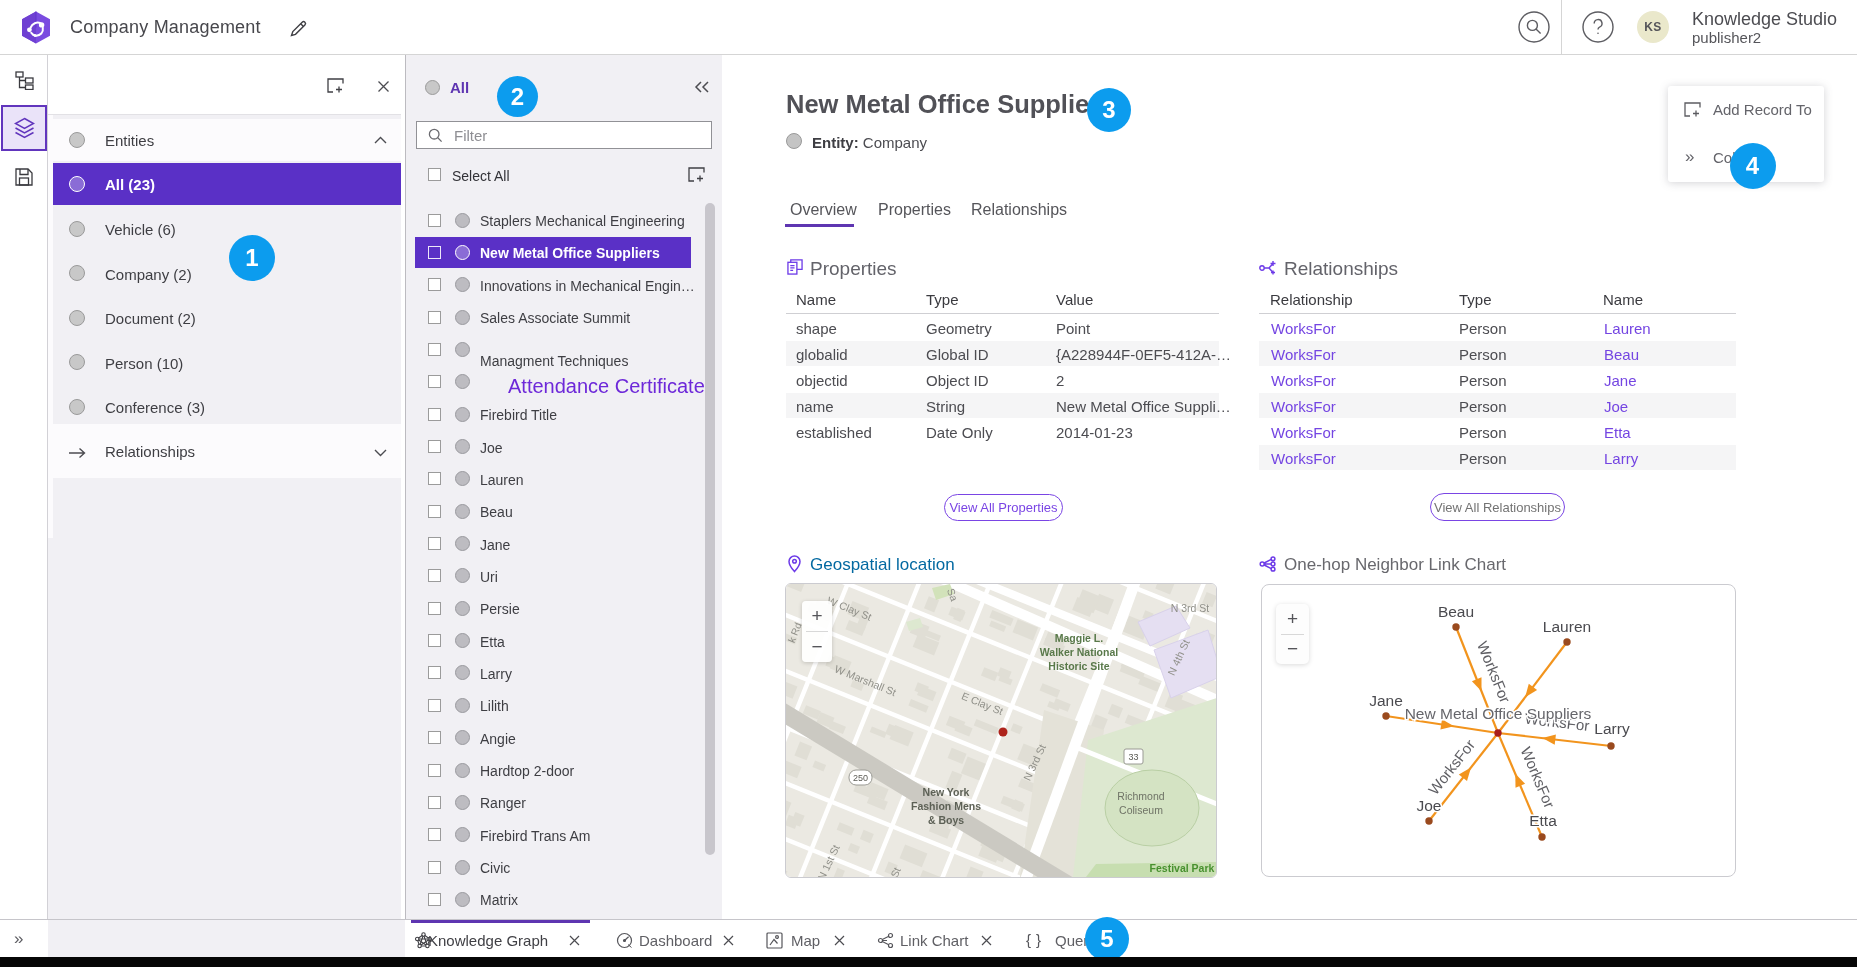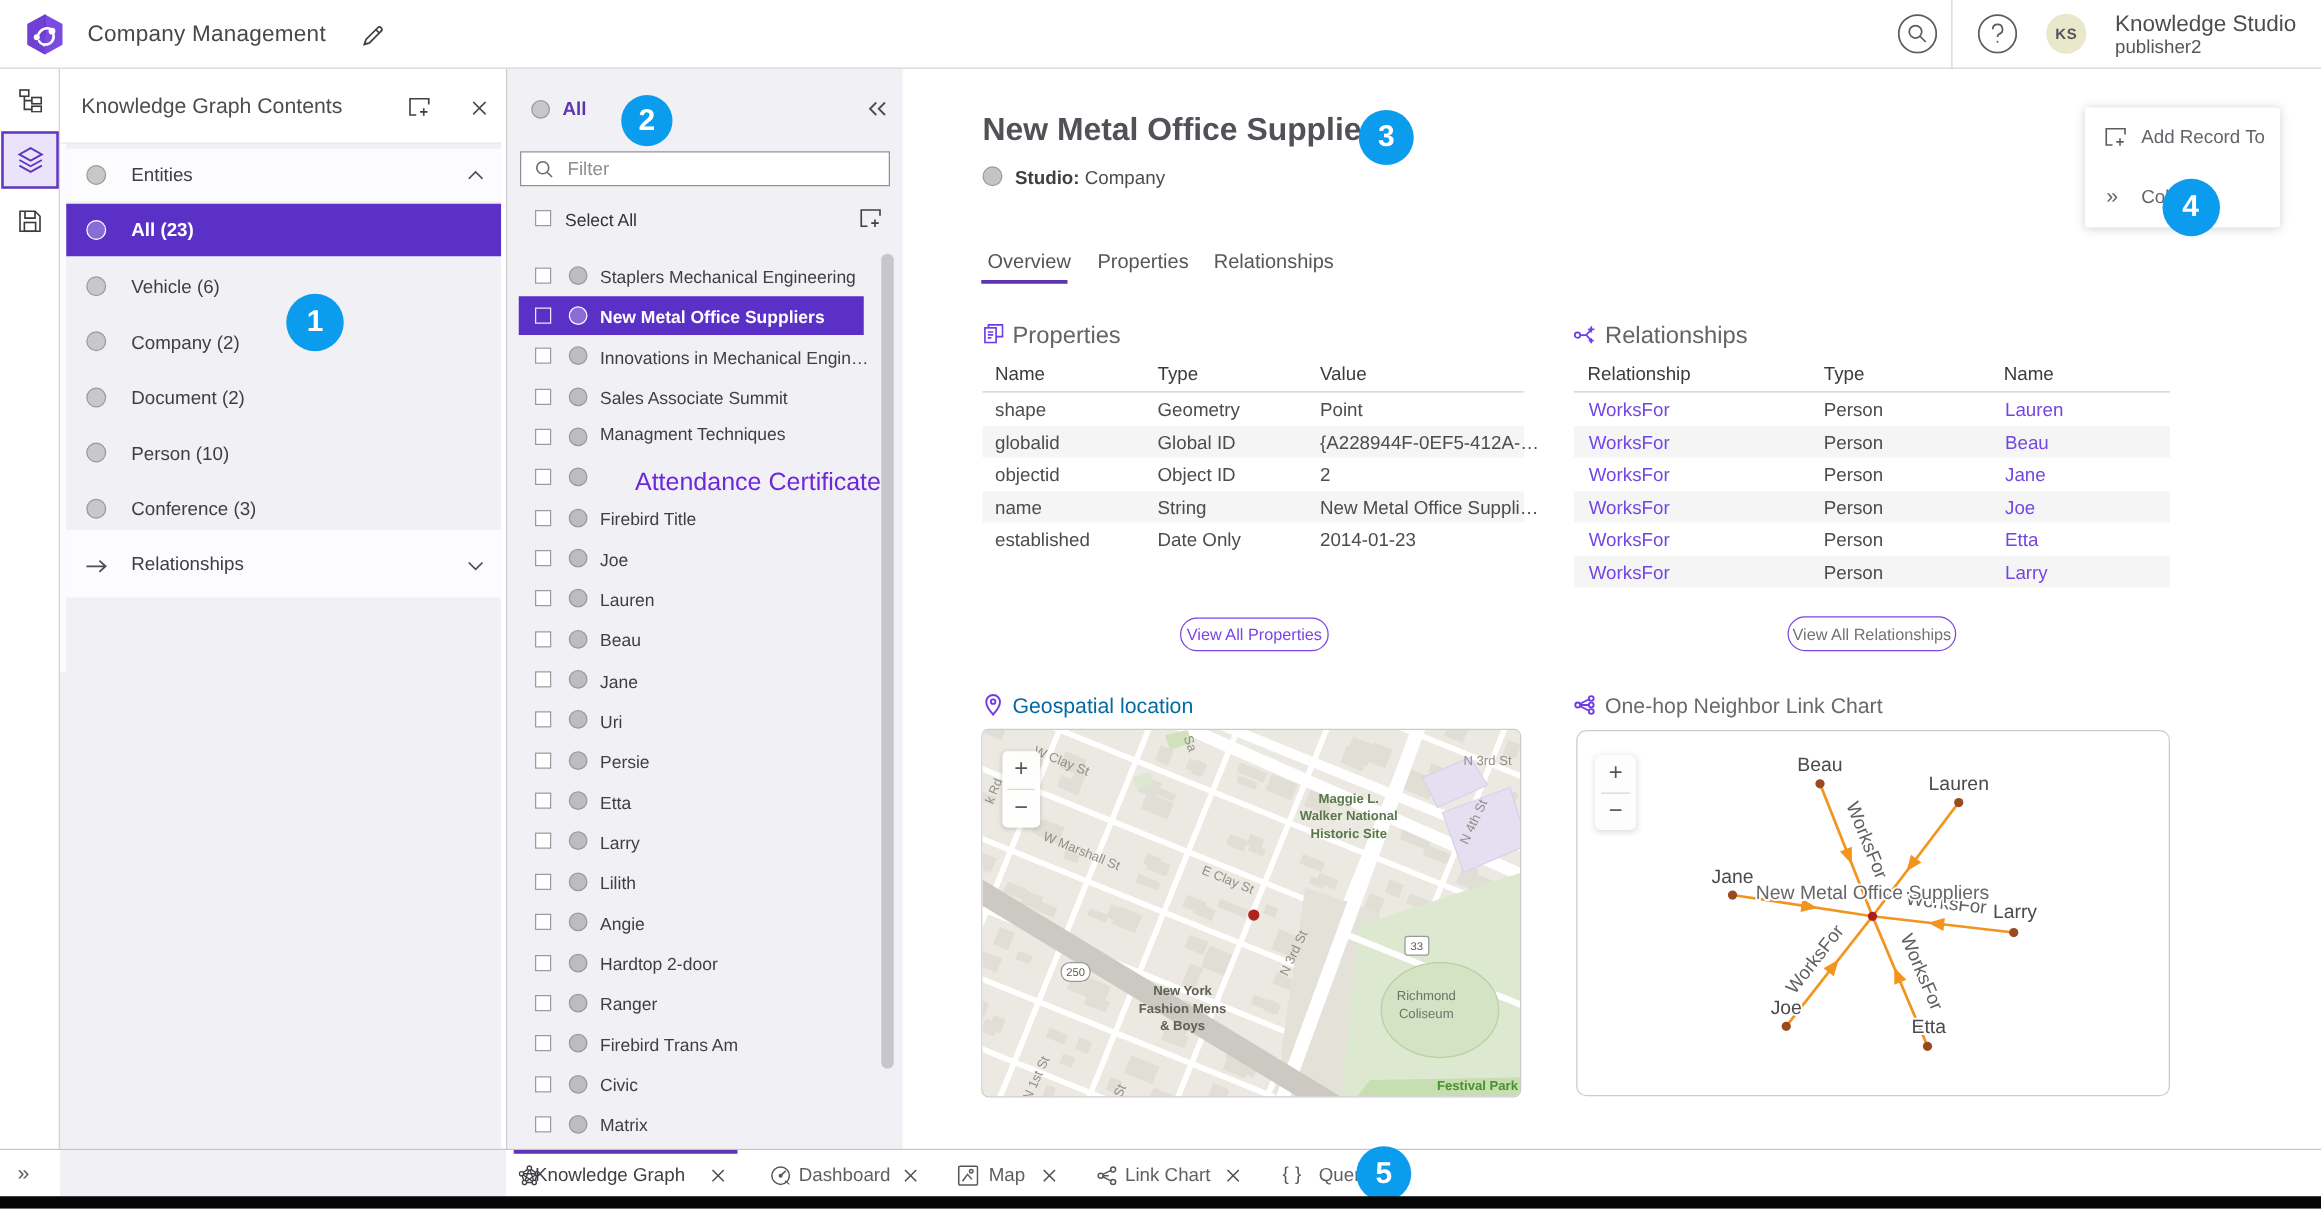--- a/index.html
+++ b/index.html
@@ -62,21 +62,20 @@
   <svg class="abs" style="left:15px;top:113px" width="18" height="18" viewBox="0 0 18 18" fill="none" stroke="#3a3a3f" stroke-width="1.3">
     <path d="M1 1 H13 L17 5 V17 H1 Z"></path>
     <path d="M5 1 V6.5 H13 V1"></path>
     <rect x="4.5" y="10" width="9" height="7"></rect>
   </svg>
 </div>
 <div class="abs" style="left:14px;top:929px;font-size:17px;color:#5c5c61;z-index:20">»</div>
 
 <div class="abs" style="left:48px;top:55px;width:353px;height:864px;background:#f1f0f4">
   <div class="abs" style="left:0;top:0;width:353px;height:60px;background:#fff;border-bottom:1px solid #e2e1e5"></div>
-  <div class="abs" style="left:17px;top:0;height:60px;display:flex;align-items:center;font-size:17px;color:#4c4c51">Knowledge Graph Contents</div>
   <svg class="abs" style="left:279px;top:23px" width="17" height="16" viewBox="0 0 17 16" fill="none" stroke="#3f3f44" stroke-width="1.3">
     <path d="M16 5.5 V1 H1 V14 H6"></path>
     <path d="M12 8.5 v6 M9 11.5 h6"></path>
   </svg>
   <svg class="abs" style="left:330px;top:26px" width="11" height="11" viewBox="0 0 11 11" stroke="#4c4c51" stroke-width="1.3">
     <path d="M0.5 0.5 L10.5 10.5 M10.5 0.5 L0.5 10.5"></path>
   </svg>
 
   <div class="abs" style="left:0;top:60px;width:5px;height:423px;background:#fcfbfd"></div>
   <div class="abs" style="left:5px;top:64px;width:348px;height:42px;background:#fcfbfd"></div>
@@ -143,21 +142,21 @@
 <div class="abs" style="left:455px;top:244.8px;width:15px;height:15px;border-radius:50%;background:#8a6cd6;border:1.5px solid #fff"></div>
 <div class="abs" style="left:480px;top:245.3px;font-size:14px;font-weight:bold;color:#fff;white-space:nowrap">New Metal Office Suppliers</div>
 <div class="abs cb" style="left:428px;top:278.2px"></div>
 <div class="abs" style="left:455px;top:277.2px;width:15px;height:15px;border-radius:50%;background:#bdbcc1;border:1.5px solid #9a9a9f"></div>
 <div class="abs" style="left:480px;top:277.7px;font-size:14px;color:#3e3e43;white-space:nowrap">Innovations in Mechanical Engin…</div>
 <div class="abs cb" style="left:428px;top:310.6px"></div>
 <div class="abs" style="left:455px;top:309.6px;width:15px;height:15px;border-radius:50%;background:#bdbcc1;border:1.5px solid #9a9a9f"></div>
 <div class="abs" style="left:480px;top:310.1px;font-size:14px;color:#3e3e43;white-space:nowrap">Sales Associate Summit</div>
 <div class="abs cb" style="left:428px;top:342.9px"></div>
 <div class="abs" style="left:455px;top:341.9px;width:15px;height:15px;border-radius:50%;background:#bdbcc1;border:1.5px solid #9a9a9f"></div>
-<div class="abs" style="left:480px;top:339px;font-size:14px;color:#3e3e43;white-space:nowrap">Managment Techniques</div>
+<div class="abs" style="left:480px;top:353px;font-size:14px;color:#3e3e43;white-space:nowrap">Managment Techniques</div>
 <div class="abs cb" style="left:428px;top:375.2px"></div>
 <div class="abs" style="left:455px;top:374.2px;width:15px;height:15px;border-radius:50%;background:#bdbcc1;border:1.5px solid #9a9a9f"></div>
 <div class="abs" style="left:508px;top:374.8px;font-size:20px;color:#6d28d9;white-space:nowrap">Attendance Certificate</div>
 <div class="abs cb" style="left:428px;top:407.6px"></div>
 <div class="abs" style="left:455px;top:406.6px;width:15px;height:15px;border-radius:50%;background:#bdbcc1;border:1.5px solid #9a9a9f"></div>
 <div class="abs" style="left:480px;top:407.1px;font-size:14px;color:#3e3e43;white-space:nowrap">Firebird Title</div>
 <div class="abs cb" style="left:428px;top:440.0px"></div>
 <div class="abs" style="left:455px;top:439.0px;width:15px;height:15px;border-radius:50%;background:#bdbcc1;border:1.5px solid #9a9a9f"></div>
 <div class="abs" style="left:480px;top:439.5px;font-size:14px;color:#3e3e43;white-space:nowrap">Joe</div>
 <div class="abs cb" style="left:428px;top:472.3px"></div>
@@ -199,21 +198,21 @@
 <div class="abs cb" style="left:428px;top:860.5px"></div>
 <div class="abs" style="left:455px;top:859.5px;width:15px;height:15px;border-radius:50%;background:#bdbcc1;border:1.5px solid #9a9a9f"></div>
 <div class="abs" style="left:480px;top:860.0px;font-size:14px;color:#3e3e43;white-space:nowrap">Civic</div>
 <div class="abs cb" style="left:428px;top:892.9px"></div>
 <div class="abs" style="left:455px;top:891.9px;width:15px;height:15px;border-radius:50%;background:#bdbcc1;border:1.5px solid #9a9a9f"></div>
 <div class="abs" style="left:480px;top:892.4px;font-size:14px;color:#3e3e43;white-space:nowrap">Matrix</div>
 <div class="abs" style="left:705px;top:203px;width:10px;height:652px;background:#c8c6cc;border-radius:5px;z-index:5"></div>
 
 <div class="abs" style="left:786px;top:90px;font-size:25.5px;font-weight:bold;color:#515157">New Metal Office Suppliers</div>
 <div class="abs" style="left:786px;top:133px;width:16px;height:16px;border-radius:50%;background:#c4c4c4;border:1.5px solid #9a9a9a"></div>
-<div class="abs" style="left:812px;top:134px;font-size:15px;color:#3e3e43"><b>Studio:</b> <span style="color:#4c4c51">Company</span></div>
+<div class="abs" style="left:812px;top:134px;font-size:15px;color:#3e3e43"><b>Entity:</b> <span style="color:#4c4c51">Company</span></div>
 
 <div class="abs" style="left:790px;top:201px;font-size:16px;color:#55555a">Overview</div>
 <div class="abs" style="left:878px;top:201px;font-size:16px;color:#55555a">Properties</div>
 <div class="abs" style="left:971px;top:201px;font-size:16px;color:#55555a">Relationships</div>
 <div class="abs" style="left:785px;top:224px;width:69px;height:3px;background:#5e35b1"></div>
 
 <svg class="abs" style="left:787px;top:259px" width="16" height="16" viewBox="0 0 17 17" fill="none" stroke="#6d3be8" stroke-width="1.4">
   <rect x="1" y="3.5" width="9.5" height="12.5"></rect>
   <path d="M4 3.5 V1 H16 V11 H10.5"></path>
   <path d="M3.5 7 h4.5 M3.5 9.5 h4.5 M3.5 12 h3"></path>

